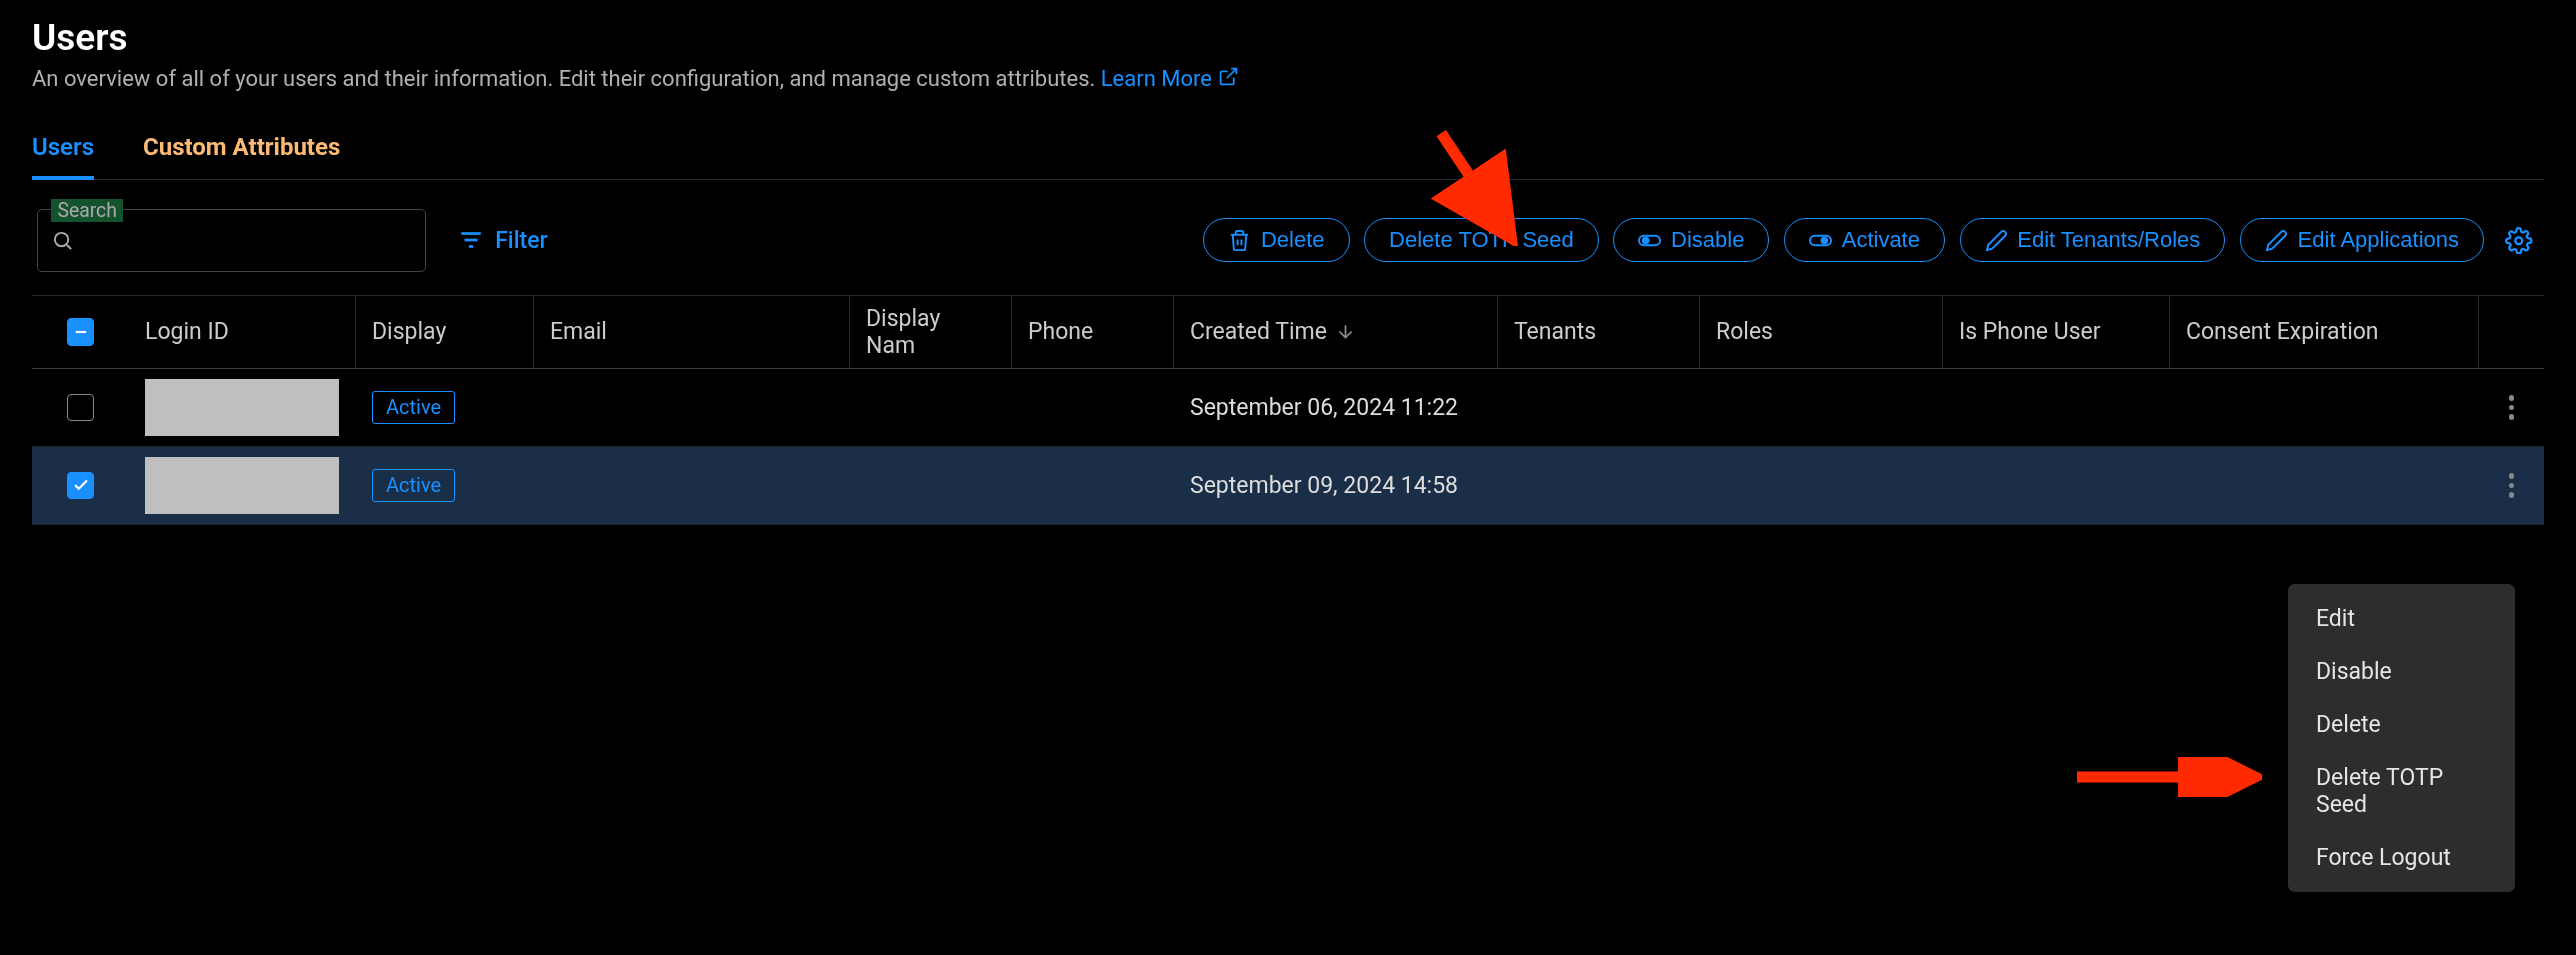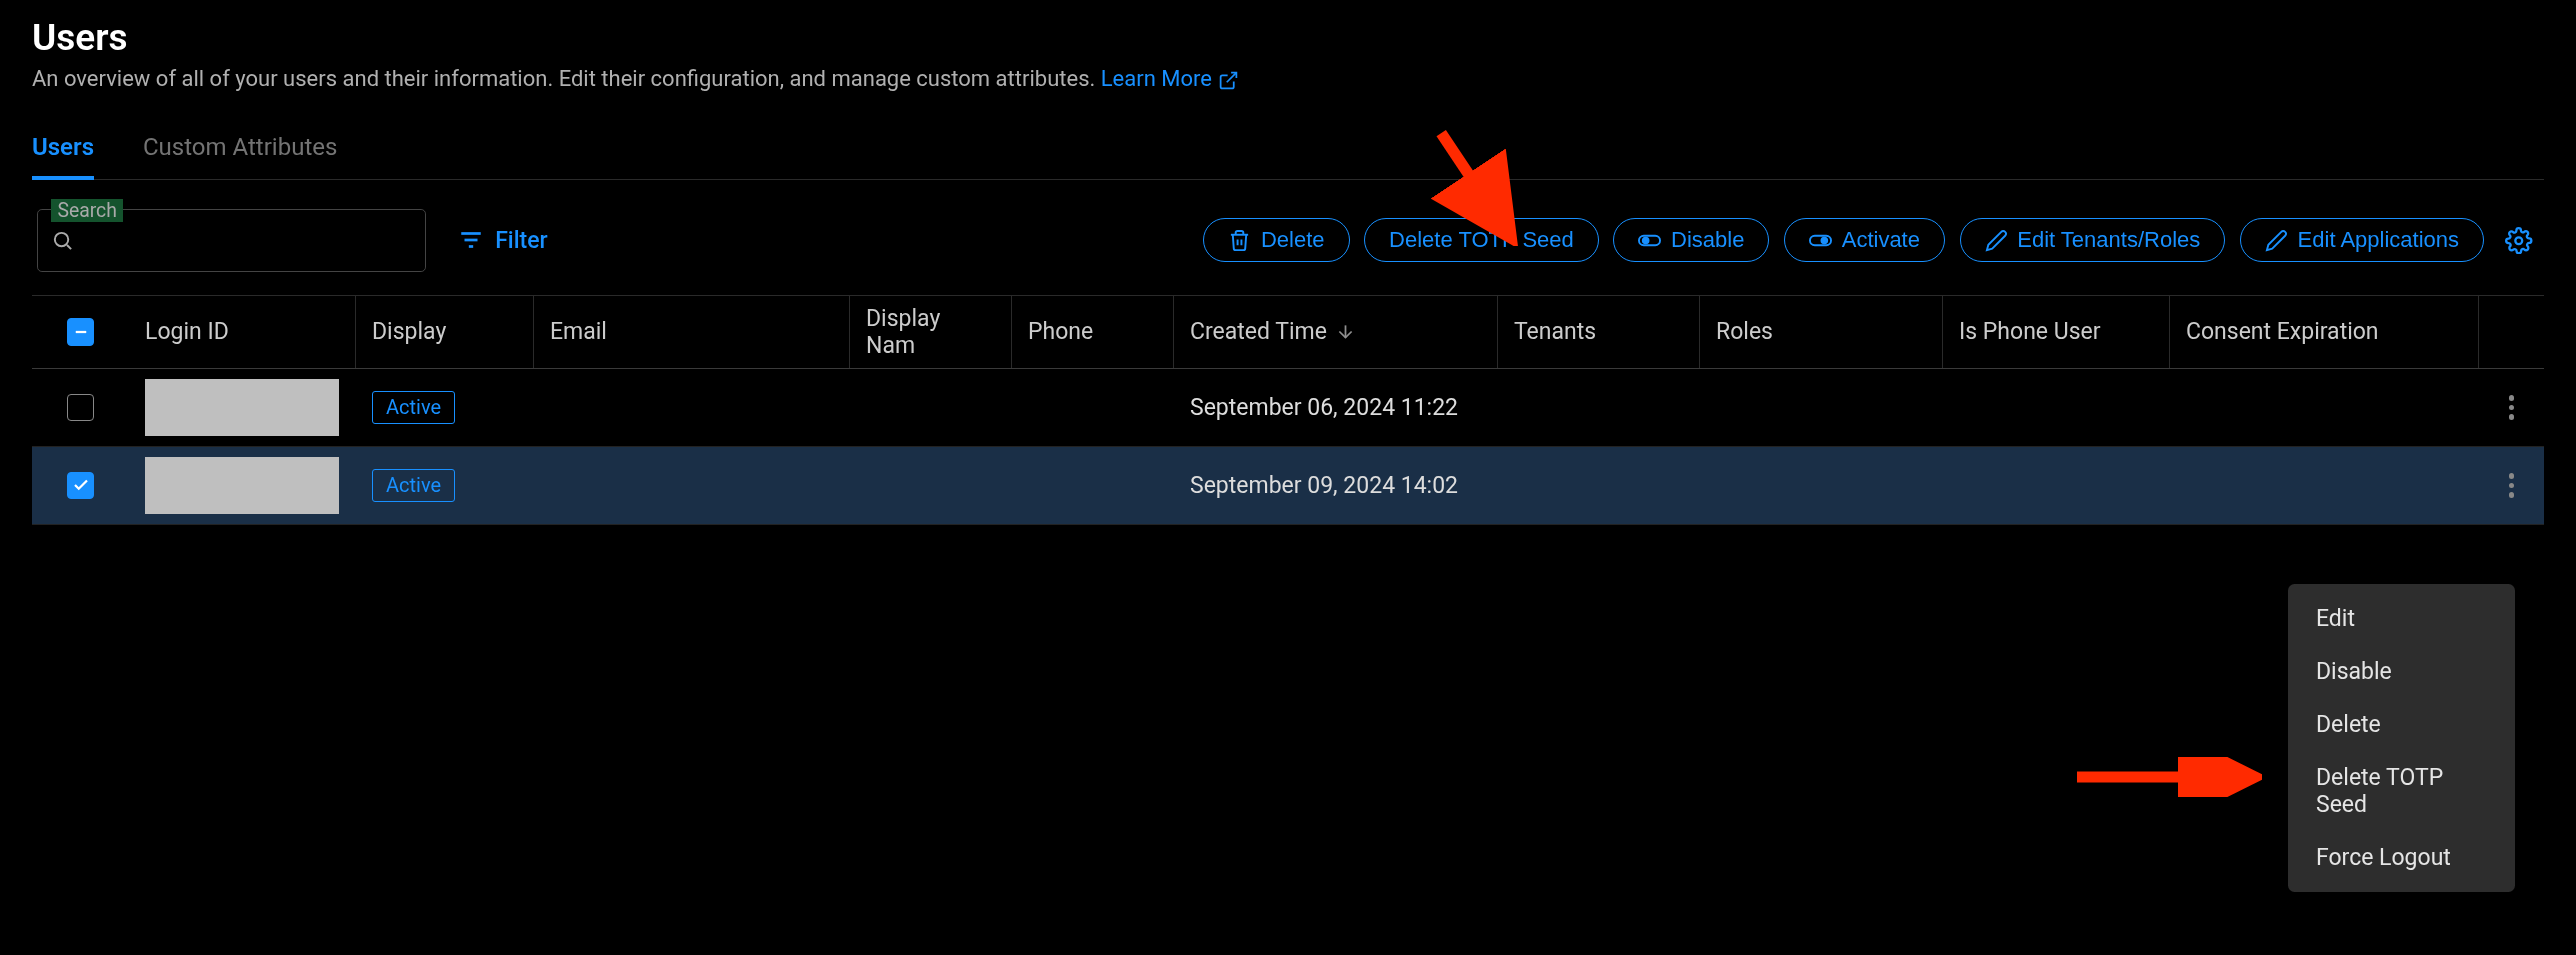--- a/index.html
+++ b/index.html
@@ -25,35 +25,35 @@
   }
   .subtitle {
     font-size: 22px;
     color: #b0b0b0;
     margin-bottom: 28px;
   }
   .learn-link {
     color: #1890ff;
     text-decoration: none;
     display: inline-flex;
-    align-items: flex-end;
+    align-items: flex-start;
     gap: 6.5px;
   }
   .learn-link svg { width: 21px; height: 21px; }
   .tabs {
     display: flex;
     gap: 49px;
     border-bottom: 0.8px solid #2a2a2a;
     margin-bottom: 29px;
   }
   .tab {
     padding: 14.6px 0;
     font-size: 24px;
-    font-weight: 400;
-    color: #737373;
+    font-weight: 700;
+    color: #fdba74;
     cursor: pointer;
     border-bottom: 4px solid transparent;
     margin-bottom: -0.8px;
   }
   .tab.active {
     color: #1890ff;
     border-bottom-color: #1890ff;
     font-weight: 600;
   }
   .toolbar {
@@ -398,21 +398,21 @@
       </div>
       <div class="td col-login">
           <div class="redacted"></div>
         </div>
       <div class="td col-status">
           <span class="status-badge">Active</span>
         </div>
       <div class="td col-display"></div>
       <div class="td col-email"></div>
       <div class="td col-phone"></div>
-      <div class="td col-created">September 09, 2024 14:02</div>
+      <div class="td col-created">September 09, 2024 14:58</div>
       <div class="td col-tenants"></div>
       <div class="td col-roles"></div>
       <div class="td col-test"></div>
       <div class="td col-consent"></div>
       <div class="td col-menu">
         <div class="kebab">
             <span></span>
             <span></span>
             <span></span>
           </div>

